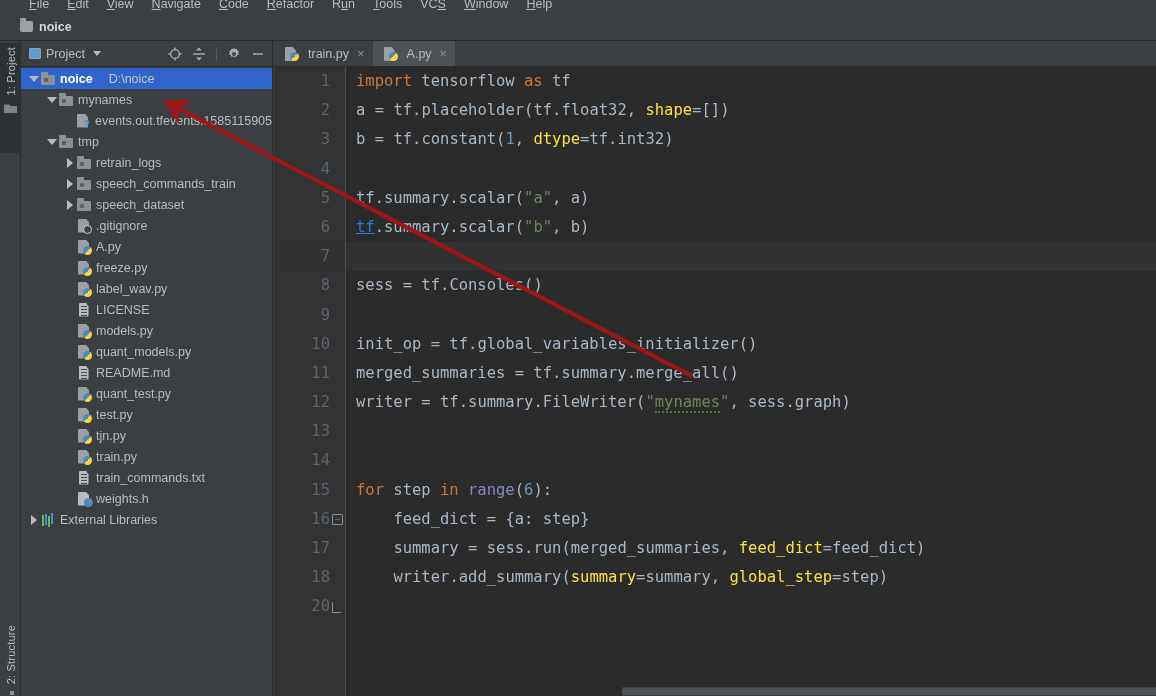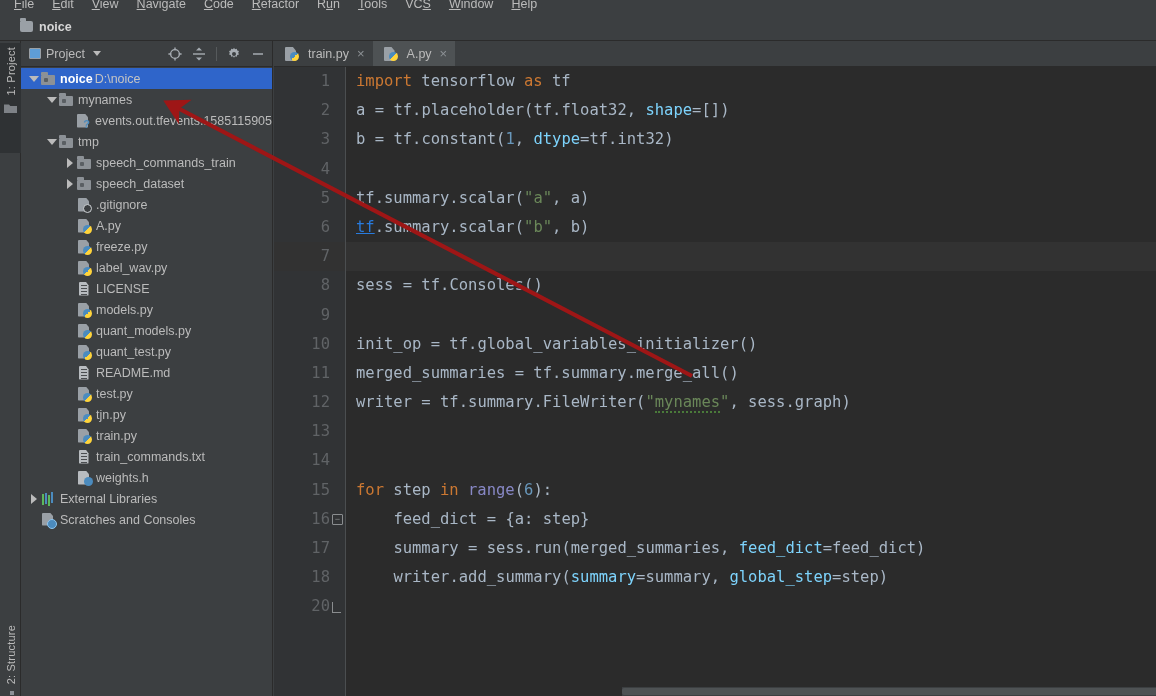--- a/index.html
+++ b/index.html
@@ -19,21 +19,21 @@
 
   
   #menubar {
     position: absolute; left: 0; top: 0; width: 1156px; height: 13px;
     background: #3c3f41;
     overflow: hidden;
   }
   #menubar .menu-items {
     display: flex; align-items: flex-end;
     height: 13px;
-    padding-left: 5px;
+    padding-left: 20px;
   }
   .menu-item {
     color: #bbbbbb;
     font-size: 12.5px;
     line-height: 13px;
     padding: 0 9px;
     white-space: nowrap;
     position: relative;
     top: -2px;
   }
@@ -128,21 +128,21 @@
     overflow: hidden;
     font-size: 12.5px;
   }
   .row {
     height: 21px; display: flex; align-items: center;
     color: #bbbbbb; white-space: nowrap; position: relative;
   }
   .row.sel { background: #2f65ca; }
   .row .name { color: #bbbbbb; }
   .row.sel .name { color: #ffffff; font-weight: bold; }
-  .row .sub { color: #c4c4c4; margin-left: 2px; font-weight: normal; }
+  .row .sub { color: #c4c4c4; margin-left: 16px; font-weight: normal; }
   .tw {
     width: 13px; height: 13px; display: inline-flex;
     align-items: center; justify-content: center; flex: 0 0 13px;
   }
   .tw-down { width:0;height:0;border-left:5px solid transparent;border-right:5px solid transparent;border-top:6px solid #bbbbbb; }
   .tw-right { width:0;height:0;border-top:5px solid transparent;border-bottom:5px solid transparent;border-left:6px solid #bbbbbb; }
   .ico { width: 16px; height: 16px; flex: 0 0 16px; margin-right: 4px; display:inline-block; position:relative; }
   .gap { display:inline-block; }
 
   
@@ -274,21 +274,21 @@
 
   #code::before {
     content:""; position:absolute; left:0; top:0; bottom:0; width:1px;
     background:#4b4e50;
   }
 
   
   .kw  { color: #cc7832; }
   .str { color: #6a8759; }
   .num { color: #6897bb; }
-  .kwarg { color: #7dd3fc; }
+  .kwarg { color: #fde047; }
   .builtin { color: #8888c6; }
   .plain { color: #a9b7c6; }
   .link { color: #287bde; text-decoration: underline; }
   .typo { color: #6a8759; border-bottom: 2px dotted #4a7a3a; }
 
   
   .fold {
     position: absolute; left: 58px; width: 11px; height: 11px;
     border: 1px solid #8a8d8f; color:#8a8d8f; font-size: 9px;
     line-height: 9px; text-align: center; border-radius: 1px;
@@ -451,32 +451,44 @@
         <div class="row">
           <span class="gap" style="width: 42px;"></span>
           <span class="tw">
             <span class="tw-right"></span>
           </span>
           <span style="display: inline-flex; align-items: center;">
             <span class="ico ico-folder">
               <i></i>
             </span>
           </span>
-          <span class="name">speech_commands_train</span>
+          <span class="name">retrain_logs</span>
         </div>
         <div class="row">
           <span class="gap" style="width: 42px;"></span>
           <span class="tw">
             <span class="tw-right"></span>
           </span>
           <span style="display: inline-flex; align-items: center;">
             <span class="ico ico-folder">
               <i></i>
             </span>
           </span>
+          <span class="name">speech_commands_train</span>
+        </div>
+        <div class="row">
+          <span class="gap" style="width: 42px;"></span>
+          <span class="tw">
+            <span class="tw-right"></span>
+          </span>
+          <span style="display: inline-flex; align-items: center;">
+            <span class="ico ico-folder">
+              <i></i>
+            </span>
+          </span>
           <span class="name">speech_dataset</span>
         </div>
         <div class="row">
           <span class="gap" style="width: 42px;"></span>
           <span class="tw"></span>
           <span style="display: inline-flex; align-items: center;">
             <span class="ico ico-gitignore">
               <i></i>
             </span>
           </span>
@@ -539,35 +551,35 @@
             <span class="ico ico-py">
               <i></i>
             </span>
           </span>
           <span class="name">quant_models.py</span>
         </div>
         <div class="row">
           <span class="gap" style="width: 42px;"></span>
           <span class="tw"></span>
           <span style="display: inline-flex; align-items: center;">
+            <span class="ico ico-txt">
+              <i></i>
+            </span>
+          </span>
+          <span class="name">README.md</span>
+        </div>
+        <div class="row">
+          <span class="gap" style="width: 42px;"></span>
+          <span class="tw"></span>
+          <span style="display: inline-flex; align-items: center;">
             <span class="ico ico-py">
               <i></i>
             </span>
           </span>
           <span class="name">quant_test.py</span>
-        </div>
-        <div class="row">
-          <span class="gap" style="width: 42px;"></span>
-          <span class="tw"></span>
-          <span style="display: inline-flex; align-items: center;">
-            <span class="ico ico-txt">
-              <i></i>
-            </span>
-          </span>
-          <span class="name">README.md</span>
         </div>
         <div class="row">
           <span class="gap" style="width: 42px;"></span>
           <span class="tw"></span>
           <span style="display: inline-flex; align-items: center;">
             <span class="ico ico-py">
               <i></i>
             </span>
           </span>
           <span class="name">test.py</span>
@@ -616,30 +628,20 @@
           <span class="gap" style="width: 6px;"></span>
           <span class="tw">
             <span class="tw-right"></span>
           </span>
           <span style="display: inline-flex; align-items: center;">
             <span class="ico ico-lib">
               <i></i>
             </span>
           </span>
           <span class="name">External Libraries</span>
-        </div>
-        <div class="row">
-          <span class="gap" style="width: 6px;"></span>
-          <span class="tw"></span>
-          <span style="display: inline-flex; align-items: center;">
-            <span class="ico ico-scratch">
-              <i></i>
-            </span>
-          </span>
-          <span class="name">Scratches and Consoles</span>
         </div>
       </div>
   </div>
 
   <div id="editor-area">
     <div id="tabs">
         <div class="tab">
           <span class="tab-ico ico ico-py">
             <i></i>
           </span>

